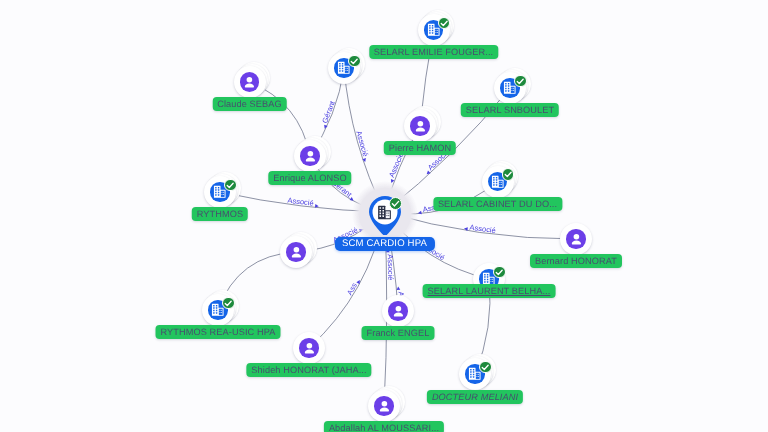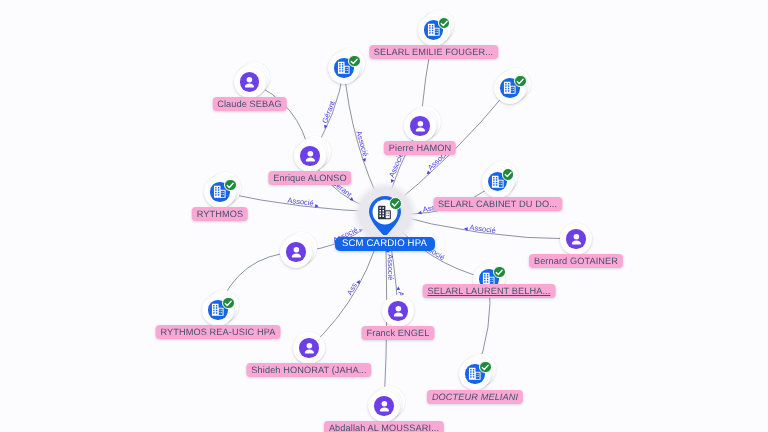--- a/index.html
+++ b/index.html
@@ -23,21 +23,21 @@
 
   .inner{position:absolute;border-radius:50%;display:flex;align-items:center;justify-content:center;}
   .inner.person{background:#6c3fe8;}
   .inner.company{background:#1565e8;}
 
   .badge{position:absolute;border-radius:50%;background:#1d8a3c;
          display:flex;align-items:center;justify-content:center;
          border:1px solid #fff;}
 
   .label{position:absolute;transform:translateX(-50%);
-         background:#f9a8d4;border-radius:4px;padding:2px 5px 2px 5px;
+         background:#22c55e;border-radius:4px;padding:2px 5px 2px 5px;
          color:#474f6e;white-space:nowrap;
          box-shadow:0 1px 2.5px rgba(40,44,80,.18);
          font-size:9.2px;line-height:10px;letter-spacing:0.1px;}
   .label.root{background:#1565e8;color:#fff;border-radius:5px;
               padding:2px 7.5px 2px 7.5px;font-size:9.6px;line-height:10px;
               letter-spacing:.15px;
               box-shadow:0 1px 3px rgba(21,101,232,.30);}
   .elabel{font-size:7.5px;fill:#4a3fe0;font-family:"Liberation Sans",sans-serif;}
 </style>
 </head>
@@ -253,20 +253,21 @@
               <rect x="9.1" y="15.9" width="2.2" height="2.3" rx="0.25"></rect>
   </g>
   </svg>
         </div>
         <div class="badge" style="left:4.3px;top:-13.2px;width:10.4px;height:10.4px;">
           <svg width="10.4" height="10.4" viewBox="0 0 24 24">
   <path fill="none" stroke="#fff" stroke-width="3.1" stroke-linecap="round" stroke-linejoin="round" d="M5.2 12.6 9.9 17.2 18.8 7.4"></path>
           </svg>
         </div>
       </div>
+      <div class="label" style="left: 510px; top: 103.3px;">SELARL SNBOULET</div>
       <div class="node" style="left: 420px; top: 126px;">
         <div class="stack" style="left:-11.5px;top:-20.5px;width:32px;height:32px;"></div>
          <div class="stack" style="left:-13.8px;top:-18.2px;width:32px;height:32px;"></div>
         <div class="disc" style="left:-16px;top:-16px;width:32px;height:32px;"></div>
        <div class="inner person" style="left:-9.7px;top:-9.7px;width:19.4px;height:19.4px;">
           <svg width="16.8" height="16.8" viewBox="0 0 24 24">
   <circle cx="12" cy="8.3" r="4.0" fill="#fff"></circle>
   <path fill="#fff" d="M12 13.6c-3.65 0-6.6 2.25-6.6 4.55 0 .55.45 1 1 1h11.2c.55 0 1-.45 1-1 0-2.3-2.95-4.55-6.6-4.55z"></path>
   </svg>
         </div>
@@ -350,21 +351,21 @@
       <div class="label" style="left: 497.5px; top: 196.8px;">SELARL CABINET DU DO...</div>
       <div class="node" style="left: 576px; top: 239px;">
         <div class="disc" style="left:-16px;top:-16px;width:32px;height:32px;"></div>
        <div class="inner person" style="left:-9.7px;top:-9.7px;width:19.4px;height:19.4px;">
           <svg width="16.8" height="16.8" viewBox="0 0 24 24">
   <circle cx="12" cy="8.3" r="4.0" fill="#fff"></circle>
   <path fill="#fff" d="M12 13.6c-3.65 0-6.6 2.25-6.6 4.55 0 .55.45 1 1 1h11.2c.55 0 1-.45 1-1 0-2.3-2.95-4.55-6.6-4.55z"></path>
   </svg>
         </div>
       </div>
-      <div class="label" style="left: 576px; top: 254.3px;">Bernard GOTAINER</div>
+      <div class="label" style="left: 576px; top: 254.3px;">Bernard HONORAT</div>
       <div class="node" style="left: 296px; top: 252px;">
         <div class="stack" style="left:-11.5px;top:-20.5px;width:32px;height:32px;"></div>
          <div class="stack" style="left:-13.8px;top:-18.2px;width:32px;height:32px;"></div>
         <div class="disc" style="left:-16px;top:-16px;width:32px;height:32px;"></div>
        <div class="inner person" style="left:-9.7px;top:-9.7px;width:19.4px;height:19.4px;">
           <svg width="16.8" height="16.8" viewBox="0 0 24 24">
   <circle cx="12" cy="8.3" r="4.0" fill="#fff"></circle>
   <path fill="#fff" d="M12 13.6c-3.65 0-6.6 2.25-6.6 4.55 0 .55.45 1 1 1h11.2c.55 0 1-.45 1-1 0-2.3-2.95-4.55-6.6-4.55z"></path>
   </svg>
         </div>

